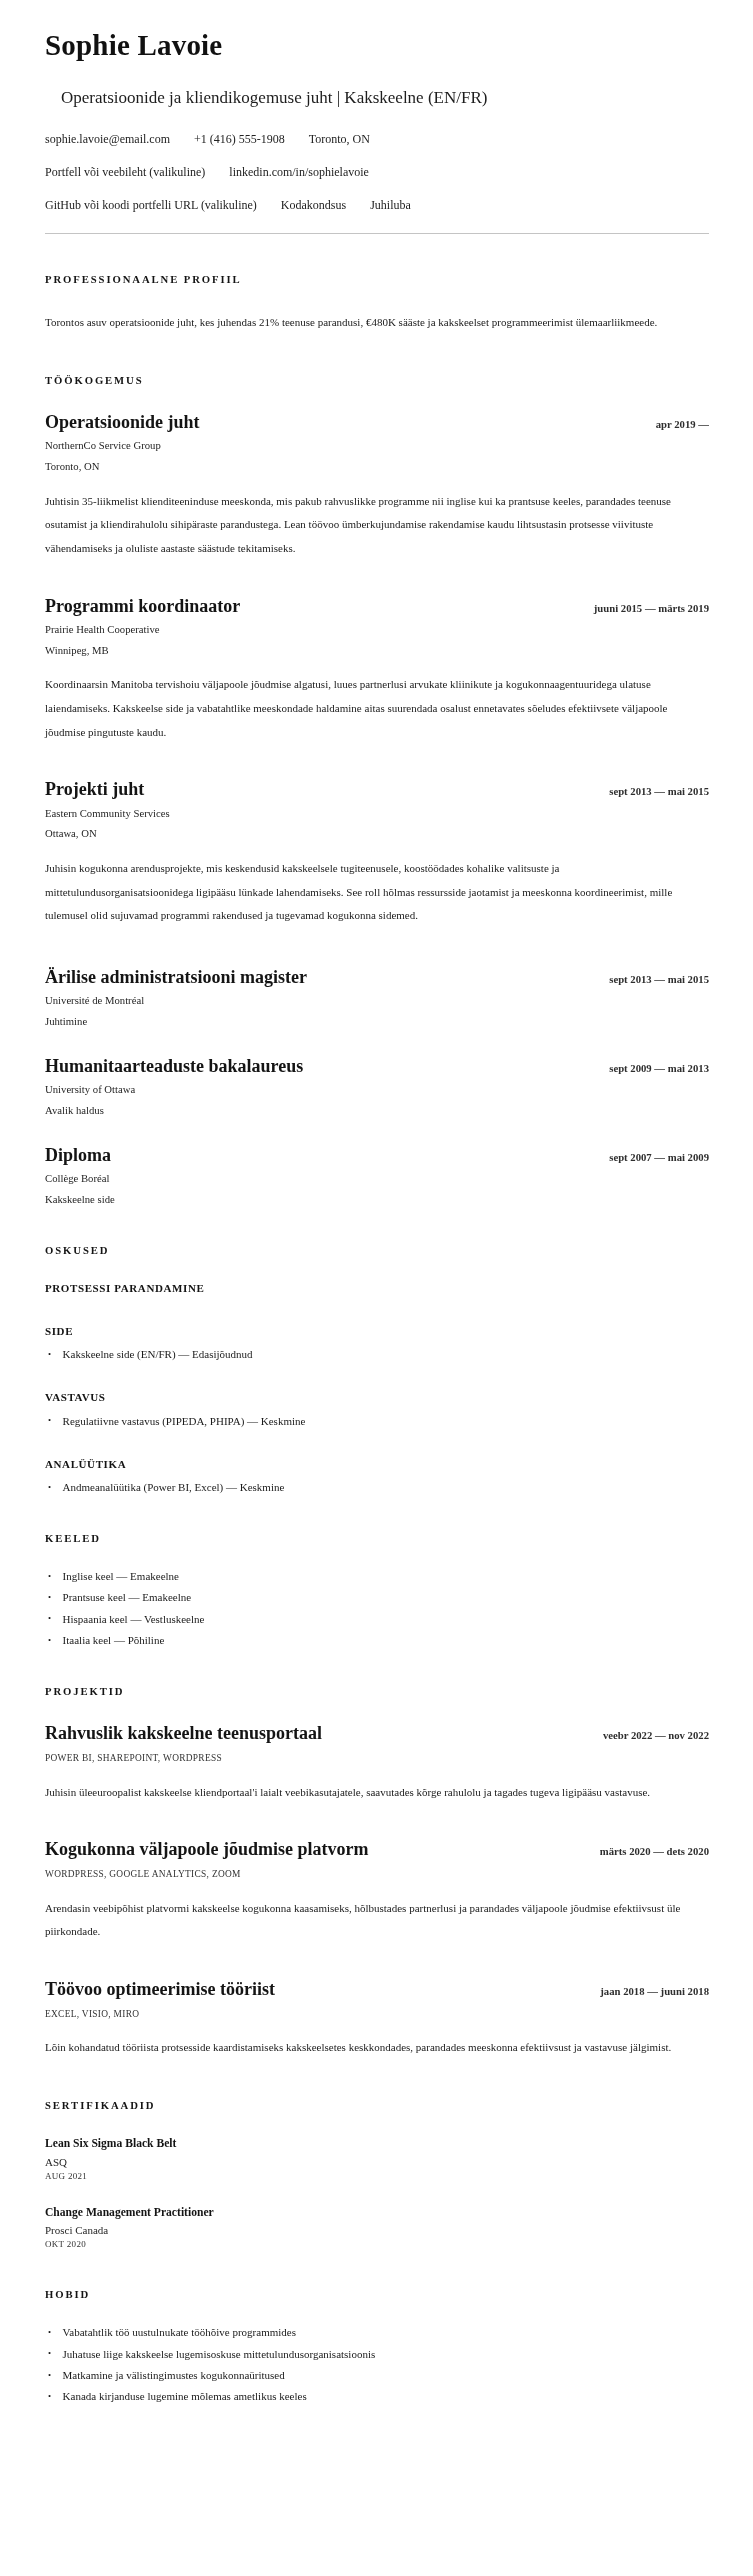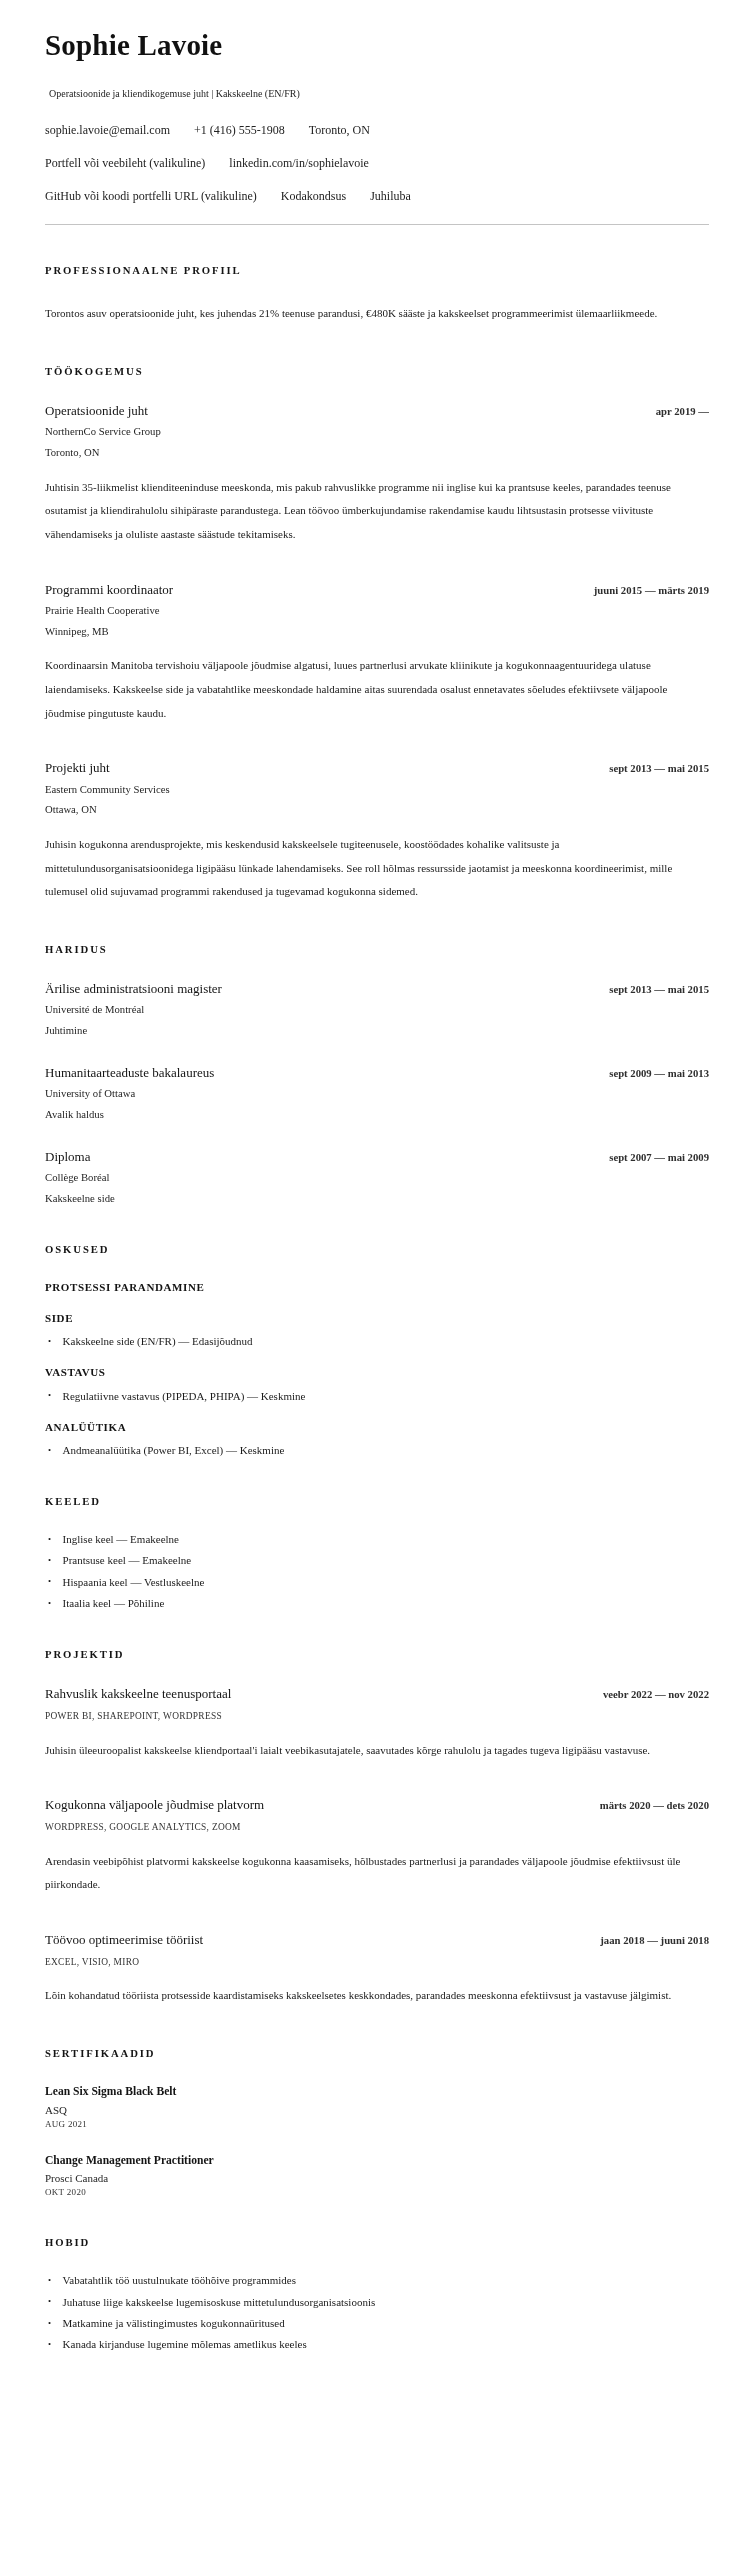--- a/index.html
+++ b/index.html
@@ -19,22 +19,22 @@
   
   .name {
     font-size: 29px;
     line-height: 1.15;
     font-weight: 700;
     margin: 0 0 26px 0;
     letter-spacing: 0.2px;
     color: #111;
   }
   .subtitle {
-    font-size: 10px;
-    margin: 0 0 24px 4px;
+    font-size: 17px;
+    margin: 0 0 24px 16px;
     color: #1d1d1d;
   }
   .contact-row {
     display: flex;
     gap: 24px;
     font-size: 12px;
     margin-bottom: 18px;
     color: #222;
     flex-wrap: wrap;
   }
@@ -57,43 +57,43 @@
 
   
   .entry + .entry { margin-top: 35px; }
   .entry-row {
     display: flex;
     justify-content: space-between;
     align-items: baseline;
     gap: 12.6px;
   }
   .entry-title {
-    font-size: 13px;
-    font-weight: 400;
+    font-size: 18px;
+    font-weight: 700;
     margin: 0;
     color: #141414;
   }
   .entry-dates {
     font-size: 10.7px;
     color: #2e2e2e;
     white-space: nowrap;
     font-weight: bold;
   }
   .entry-company { font-size: 10.7px; margin-top: 6.3px; color: #1f1f1f; }
   .entry-location { font-size: 10.7px; margin-top: 8.8px; color: #1f1f1f; }
   .body-text {
     font-size: 11px;
     line-height: 2.15;
     margin: 0;
     color: #1b1b1b;
   }
   .entry-desc { margin-top: 17.6px; }
 
   
-  .skill-group + .skill-group { margin-top: 19px; }
+  .skill-group + .skill-group { margin-top: 31px; }
   .skill-group-heading {
     font-size: 11px;
     font-weight: 700;
     letter-spacing: 0.6px;
     margin: 0 0 11.3px 0;
     color: #141414;
   }
   .dot-list {
     list-style: none;
     margin: 0;
@@ -200,21 +200,20 @@
         <h3 class="entry-title">Projekti juht</h3>
         <span class="entry-dates">sept 2013 — mai 2015</span>
       </div>
       <div class="entry-company">Eastern Community Services</div>
       <div class="entry-location">Ottawa, ON</div>
       <p class="body-text entry-desc">Juhisin kogukonna arendusprojekte, mis keskendusid kakskeelsele tugiteenusele, koostöödades kohalike valitsuste ja mittetulundusorganisatsioonidega ligipääsu lünkade lahendamiseks. See roll hõlmas ressursside jaotamist ja meeskonna koordineerimist, mille tulemusel olid sujuvamad programmi rakendused ja tugevamad kogukonna sidemed.</p>
     </article>
   </section>
 
   <section>
-    <h2 class="section-heading">HARIDUS</h2>
 
     <article class="entry" style="margin-top:0">
       <div class="entry-row">
         <h3 class="entry-title">Ärilise administratsiooni magister</h3>
         <span class="entry-dates">sept 2013 — mai 2015</span>
       </div>
       <div class="entry-company">Université de Montréal</div>
       <div class="entry-location">Juhtimine</div>
     </article>
 

